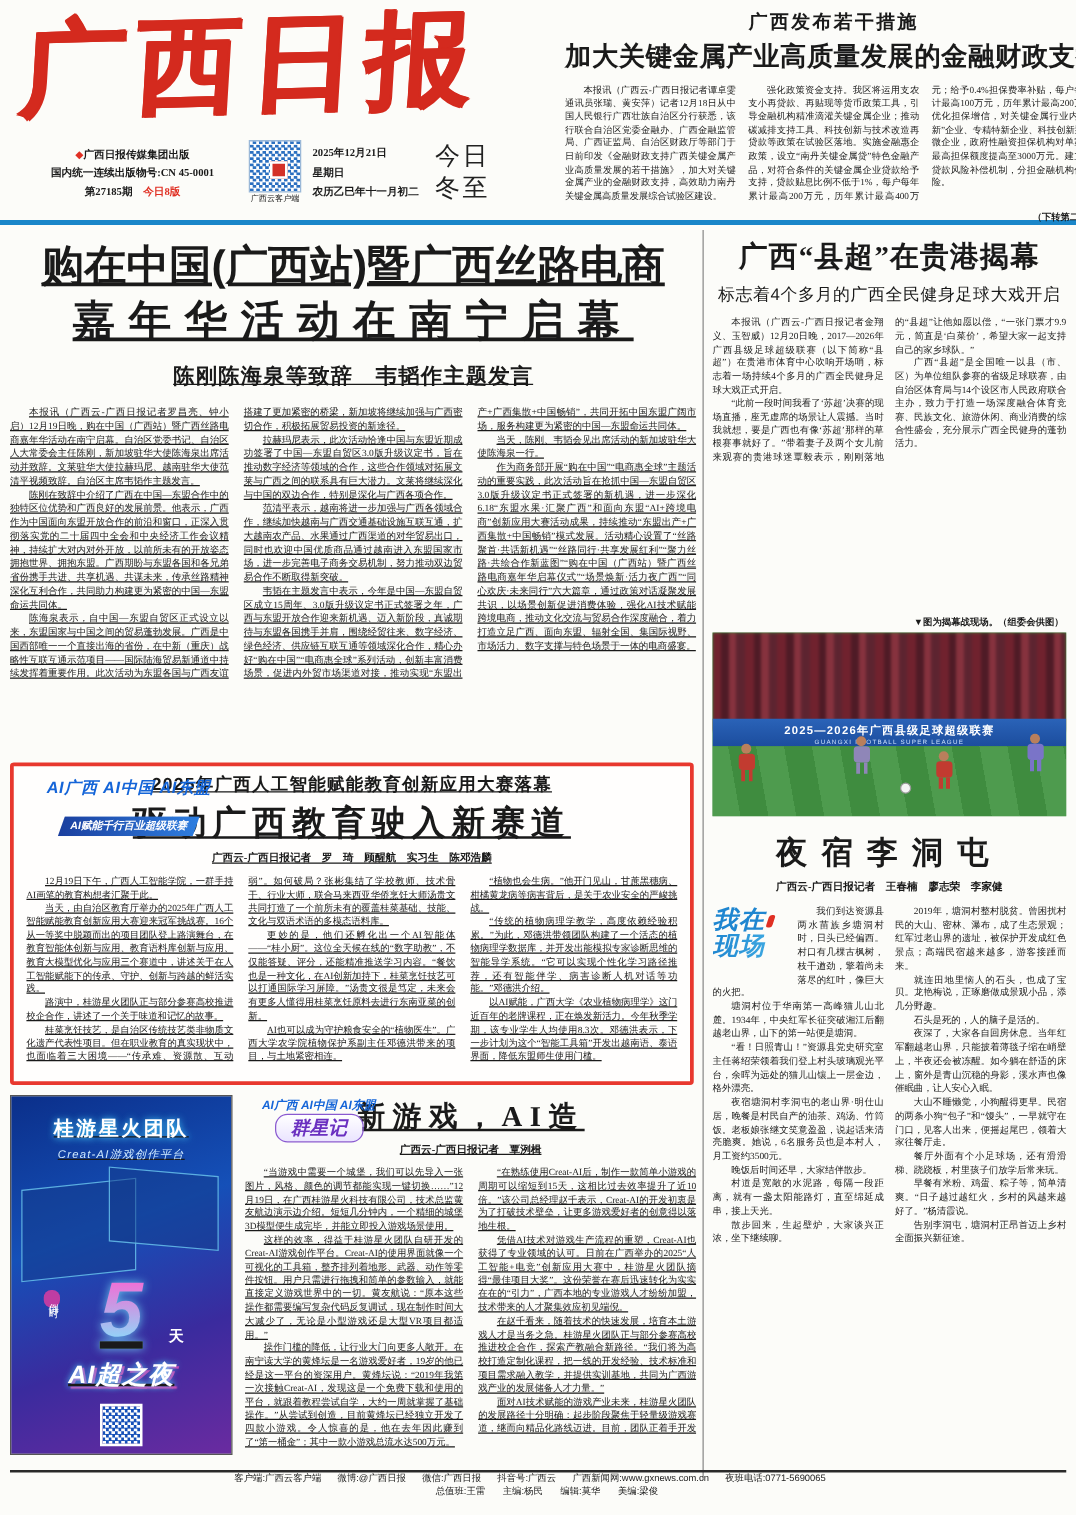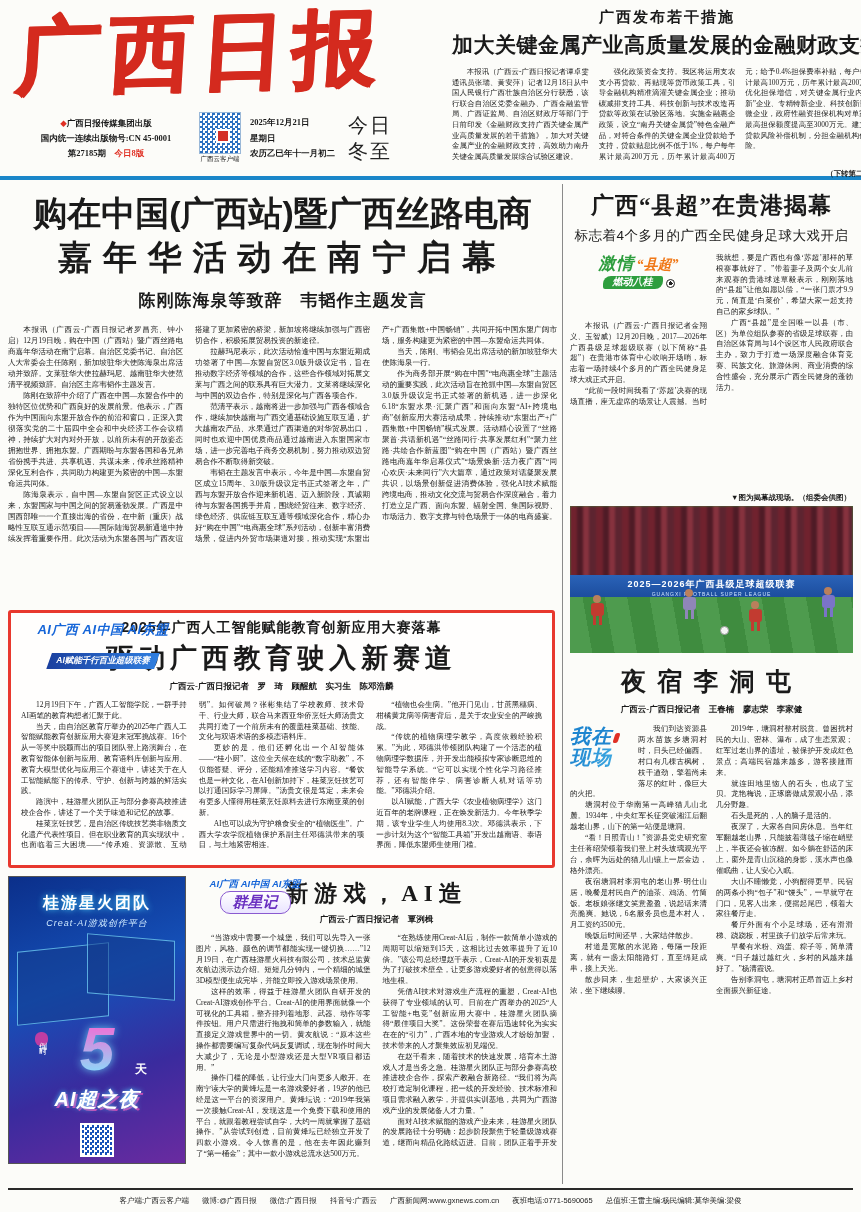--- a/index.html
+++ b/index.html
@@ -39,21 +39,21 @@
   .tr-kicker{ text-align:center; font-size:15px; font-weight:600; letter-spacing:2px; }
   .tr-headline{ text-align:center; font-size:21px; font-weight:900; letter-spacing:0.5px; margin-top:4px; white-space:nowrap; }
   .tr-body{ margin-top:8px; height:100px; overflow:hidden; column-count:3; column-gap:10px; font-size:7.4px; line-height:10.6px; text-align:justify; }
   .tr-body p{ text-indent:2em; }
   .tr-jump{ text-align:right; font-size:7.4px; font-weight:bold; margin-top:2px; padding-right:4px; }
 
   .blue-rule{ height:4px; background:#1a86c9; margin:2px 0 0 0; }
 
   
   .layout{ display:flex; padding:4px 8px 0 8px; height:1004px; }
-  .left-region{ width:549px; flex:none; }
+  .left-region{ width:549px; flex:none;text-decoration:underline; }
   .right-region{ flex:1; border-left:1px solid #8a8a8a; margin-left:5px; padding-left:7px; }
 
   
   .main-article{ height:420px; padding-top:8px; }
   .main-h1{ text-align:center; font-weight:900; font-size:34px; line-height:1.28; }
   .main-h1 .l2{ letter-spacing:0.32em; display:block; }
   .main-sub{ text-align:center; font-size:17px; font-weight:700; margin-top:10px; letter-spacing:1px; }
   .main-body{ margin-top:12px; height:262px; overflow:hidden; column-count:3; column-gap:12px; font-size:7.6px; line-height:11px; text-align:justify; }
   .main-body p, .col-text p{ text-indent:2em; }
 
@@ -153,25 +153,25 @@
   .night-body{ margin-top:8px; height:402px; overflow:hidden; column-count:2; column-gap:9px; font-size:7.5px; line-height:10.9px; text-align:justify; }
   .night-body p{ text-indent:2em; }
   .scene-badge{ float:left; width:64px; height:52px; margin:2px 4px 2px 0; font-style:italic; font-weight:900;
     color:#1f86d0; line-height:1.05; }
   .sb-l1{ font-size:20px; letter-spacing:1px; }
   .sb-l2{ font-size:20px; letter-spacing:1px; background:linear-gradient(90deg,#1f86d0,#49b6e8);
     -webkit-background-clip:text; background-clip:text; color:transparent; }
   .sb-fig{ display:inline-block; width:5px; height:10px; background:#e03024; border-radius:2px; transform:skewX(-18deg); margin-left:2px; }
 
   
-  .footer{ position:absolute; left:0; right:0; bottom:0; height:24px; border-top:2px solid #2a2a2a;
-    margin:0 8px; display:flex; justify-content:center; align-items:center;
-    font-size:7.5px; color:#222; }
+  .footer{ position:absolute; left:0; right:0; bottom:0; height:36px; border-top:2px solid #2a2a2a;
+    margin:0 8px; display:flex; justify-content:flex-start; align-items:center;
+    font-size:7.5px; color:#222;flex-direction:column; }
   .footer-items p{ display:inline; margin-right:13px; }
-  .footer-items.right p{ margin-right:0; }
+  .footer-items.right p{ margin-right:0; margin-left:14px; }
 </style>
 </head>
 <body>
 
 <div class="page">
 
   <div class="header">
     <div class="mast-left">
       <div class="brand">广西日报</div>
       <div class="mast-info">
@@ -290,29 +290,20 @@
         </div>
       </div>
     </div>
 
     <div class="right-region">
 
       <div>
         <div class="county-h">广西“县超”在贵港揭幕</div>
         <div class="county-sub sans">标志着4个多月的广西全民健身足球大戏开启</div>
         <div class="county-body">
-          <div class="county-logo">
-            <div class="cl-r1">
-              <span class="cl-jiqing">激情</span>
-              <span class="cl-xianchao">“县超”</span>
-            </div>
-            <div>
-              <span class="cl-ribbon">燃动八桂</span><span class="football"></span>
-            </div>
-          </div>
           <div>
               <p>本报讯（广西云-广西日报记者金翔义、玉智威）12月20日晚，2017—2026年广西县级足球超级联赛（以下简称“县超”）在贵港市体育中心吹响开场哨，标志着一场持续4个多月的广西全民健身足球大戏正式开启。</p>
               <p>“此前一段时间我看了‘苏超’决赛的现场直播，座无虚席的场景让人震撼。当时我就想，要是广西也有像‘苏超’那样的草根赛事就好了。”带着妻子及两个女儿前来观赛的贵港球迷覃毅表示，刚刚落地的“县超”让他如愿以偿，“一张门票才9.9元，简直是‘白菜价’，希望大家一起支持自己的家乡球队。”</p>
               <p>广西“县超”是全国唯一以县（市、区）为单位组队参赛的省级足球联赛，由自治区体育局与14个设区市人民政府联合主办，致力于打造一场深度融合体育竞赛、民族文化、旅游休闲、商业消费的综合性盛会，充分展示广西全民健身的蓬勃活力。</p>
             </div>
         </div>
         <div class="photo-caption">▼图为揭幕战现场。（组委会供图）</div>
         <div class="photo">
           <div class="ph-crowd"></div>
           <div class="ph-banner sans">

